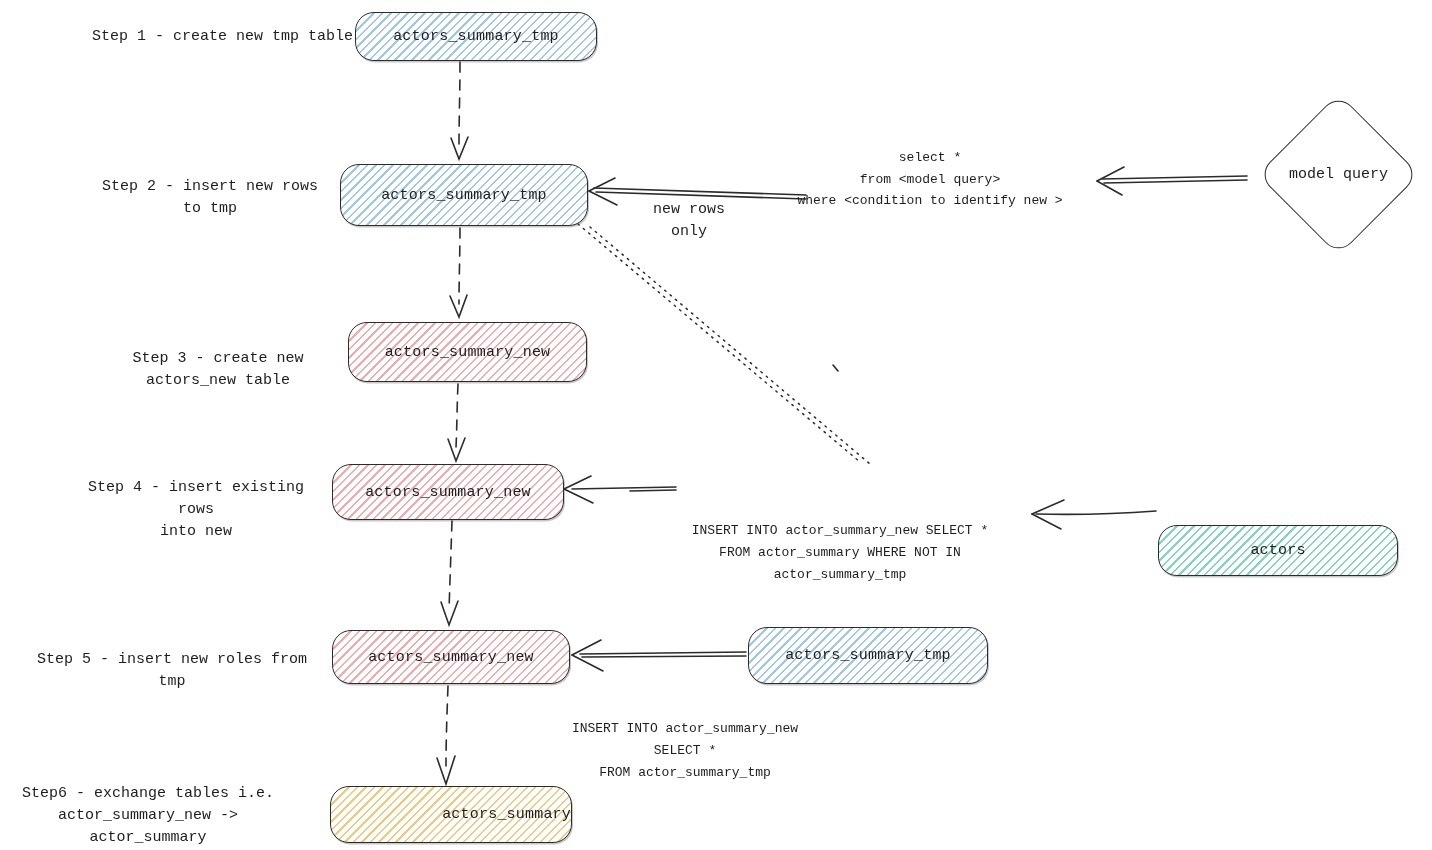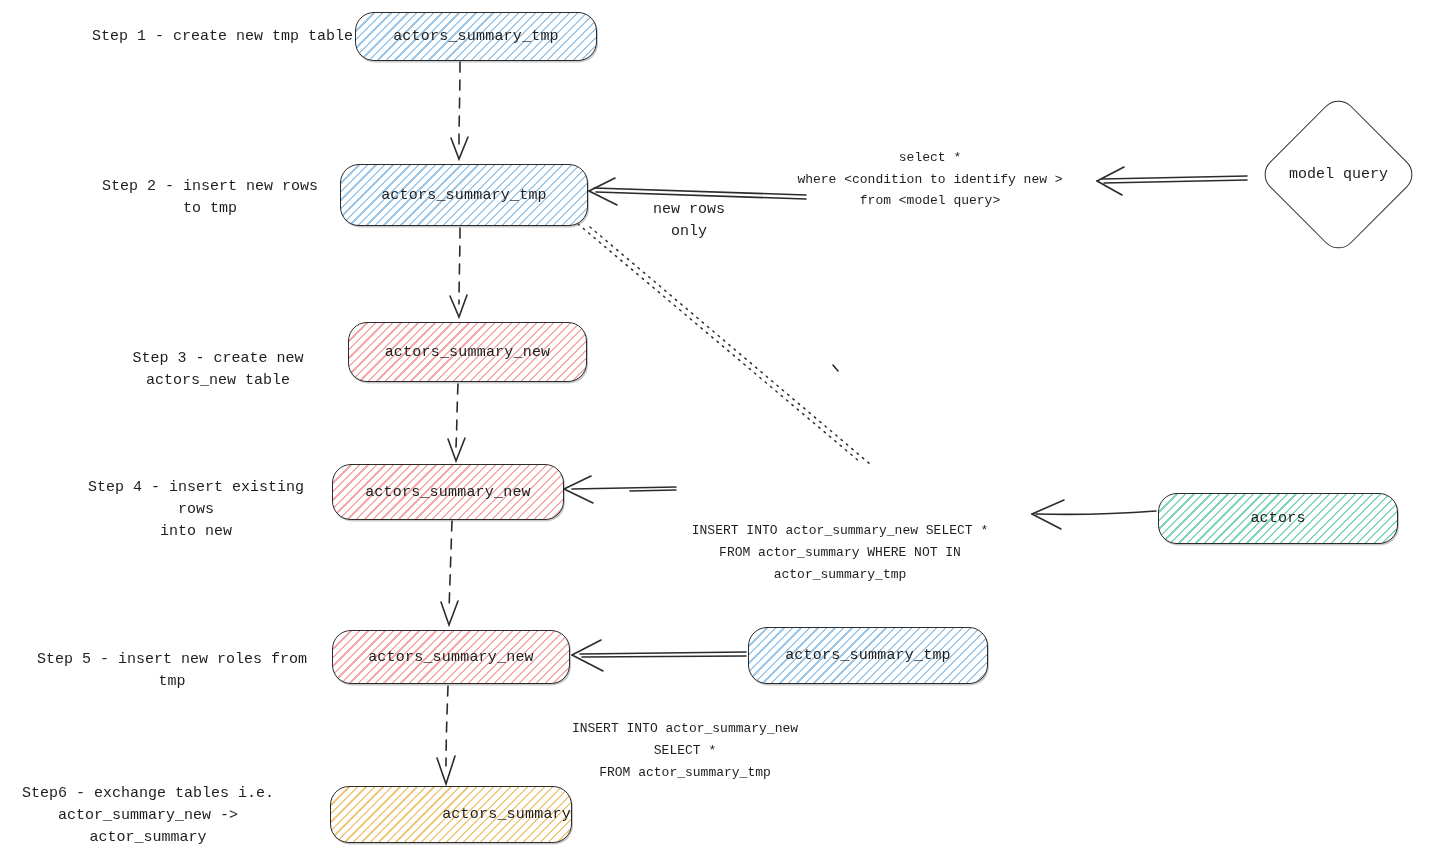--- a/index.html
+++ b/index.html
@@ -10,21 +10,21 @@
   
   .node{
     position:absolute;border:1.7px solid #2b2b2b;border-radius:19px;
     display:flex;align-items:center;justify-content:center;
     font-size:15px;letter-spacing:.2px;
     box-shadow:1px 1.5px 0 0 rgba(70,70,70,.30);
     background-color:#ffffff;
   }
   .hatch-blue  {background-image:repeating-linear-gradient(135deg,#9ec7e8 0,#9ec7e8 1.6px,rgba(0,0,0,0) 1.6px,rgba(0,0,0,0) 6px);}
   .hatch-pink  {background-image:repeating-linear-gradient(135deg,#f2aaaa 0,#f2aaaa 1.6px,rgba(0,0,0,0) 1.6px,rgba(0,0,0,0) 6px);}
-  .hatch-teal  {background-image:repeating-linear-gradient(135deg,#7fd6bd 0,#7fd6bd 1.6px,rgba(0,0,0,0) 1.6px,rgba(0,0,0,0) 6px);}
+  .hatch-teal  {background-image:repeating-linear-gradient(135deg,#7fd6bd 0,#7fd6bd 1.6px,rgba(0,0,0,0) 1.6px,rgba(0,0,0,0) 6px);margin-top:32px;}
   .hatch-yellow{background-image:repeating-linear-gradient(135deg,#f0c97f 0,#f0c97f 1.6px,rgba(0,0,0,0) 1.6px,rgba(0,0,0,0) 6px);}
 
   .box1{left:355px;top:12px;width:240px;height:47px;}
   .box2{left:340px;top:164px;width:246px;height:60px;}
   .box3{left:348px;top:322px;width:237px;height:58px;}
   .box4{left:332px;top:464px;width:230px;height:54px;}
   .box5{left:332px;top:630px;width:236px;height:52px;}
   .box6{left:330px;top:786px;width:240px;height:55px;justify-content:flex-end;}
   .box-actors{left:1158px;top:493px;width:238px;height:49px;}
   .box-tmpcopy{left:748px;top:627px;width:238px;height:55px;}
@@ -170,22 +170,22 @@
   </div>
   <div class="node hatch-teal box-actors">
     <span>actors</span>
   </div>
   <div class="node hatch-blue box-tmpcopy">
     <span>actors_summary_tmp</span>
   </div>
 
   <div class="ann ann-select">
     <div>select *</div>
+    <div>from &lt;model query&gt;</div>
     <div>where &lt;condition to identify new &gt;</div>
-    <div>from &lt;model query&gt;</div>
   </div>
   <div class="ann ann-newrows">
     <div>new rows only</div>
   </div>
   <div class="ann ann-notin">
     <div>INSERT INTO actor_summary_new SELECT *</div>
     <div>FROM actor_summary WHERE NOT IN</div>
     <div>actor_summary_tmp</div>
   </div>
   <div class="ann ann-fromtmp">

